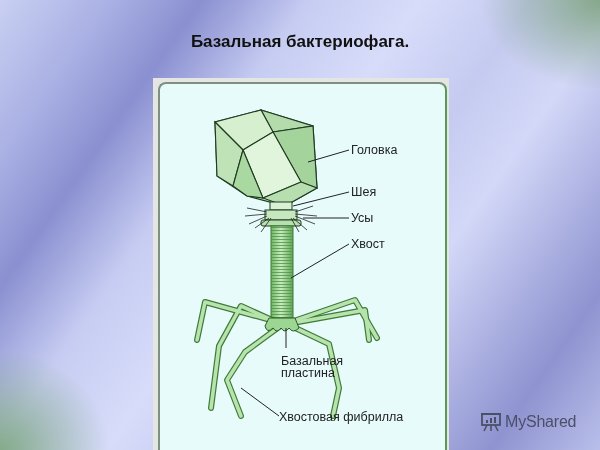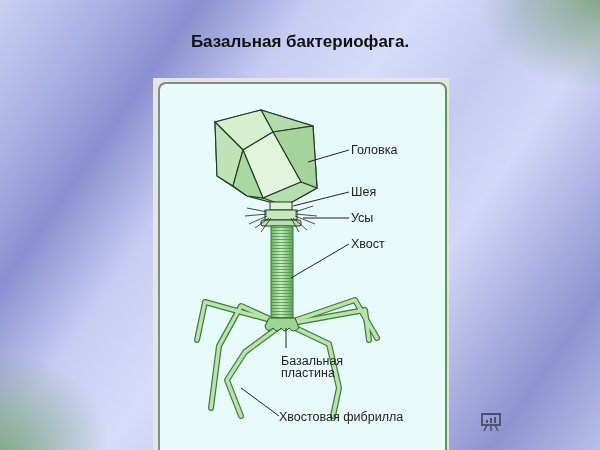--- a/index.html
+++ b/index.html
@@ -137,13 +137,14 @@
   <svg width="22" height="20" viewBox="0 0 22 20">
     <rect x="2" y="2" width="18" height="11" fill="none" stroke="#4a5068" stroke-width="1.8"></rect>
     <rect x="1" y="1" width="20" height="2" fill="#4a5068"></rect>
     <rect x="6" y="8" width="2" height="3" fill="#4a5068"></rect>
     <rect x="10" y="6" width="2" height="5" fill="#4a5068"></rect>
     <rect x="14" y="5" width="2" height="6" fill="#4a5068"></rect>
     <line x1="7" y1="13" x2="4" y2="19" stroke="#4a5068" stroke-width="1.6"></line>
     <line x1="11" y1="13" x2="11" y2="19" stroke="#4a5068" stroke-width="1.6"></line>
     <line x1="15" y1="13" x2="18" y2="19" stroke="#4a5068" stroke-width="1.6"></line>
   </svg>
+  <span class="watermark-text">MyShared</span>
 </div>
 
 </body></html>

